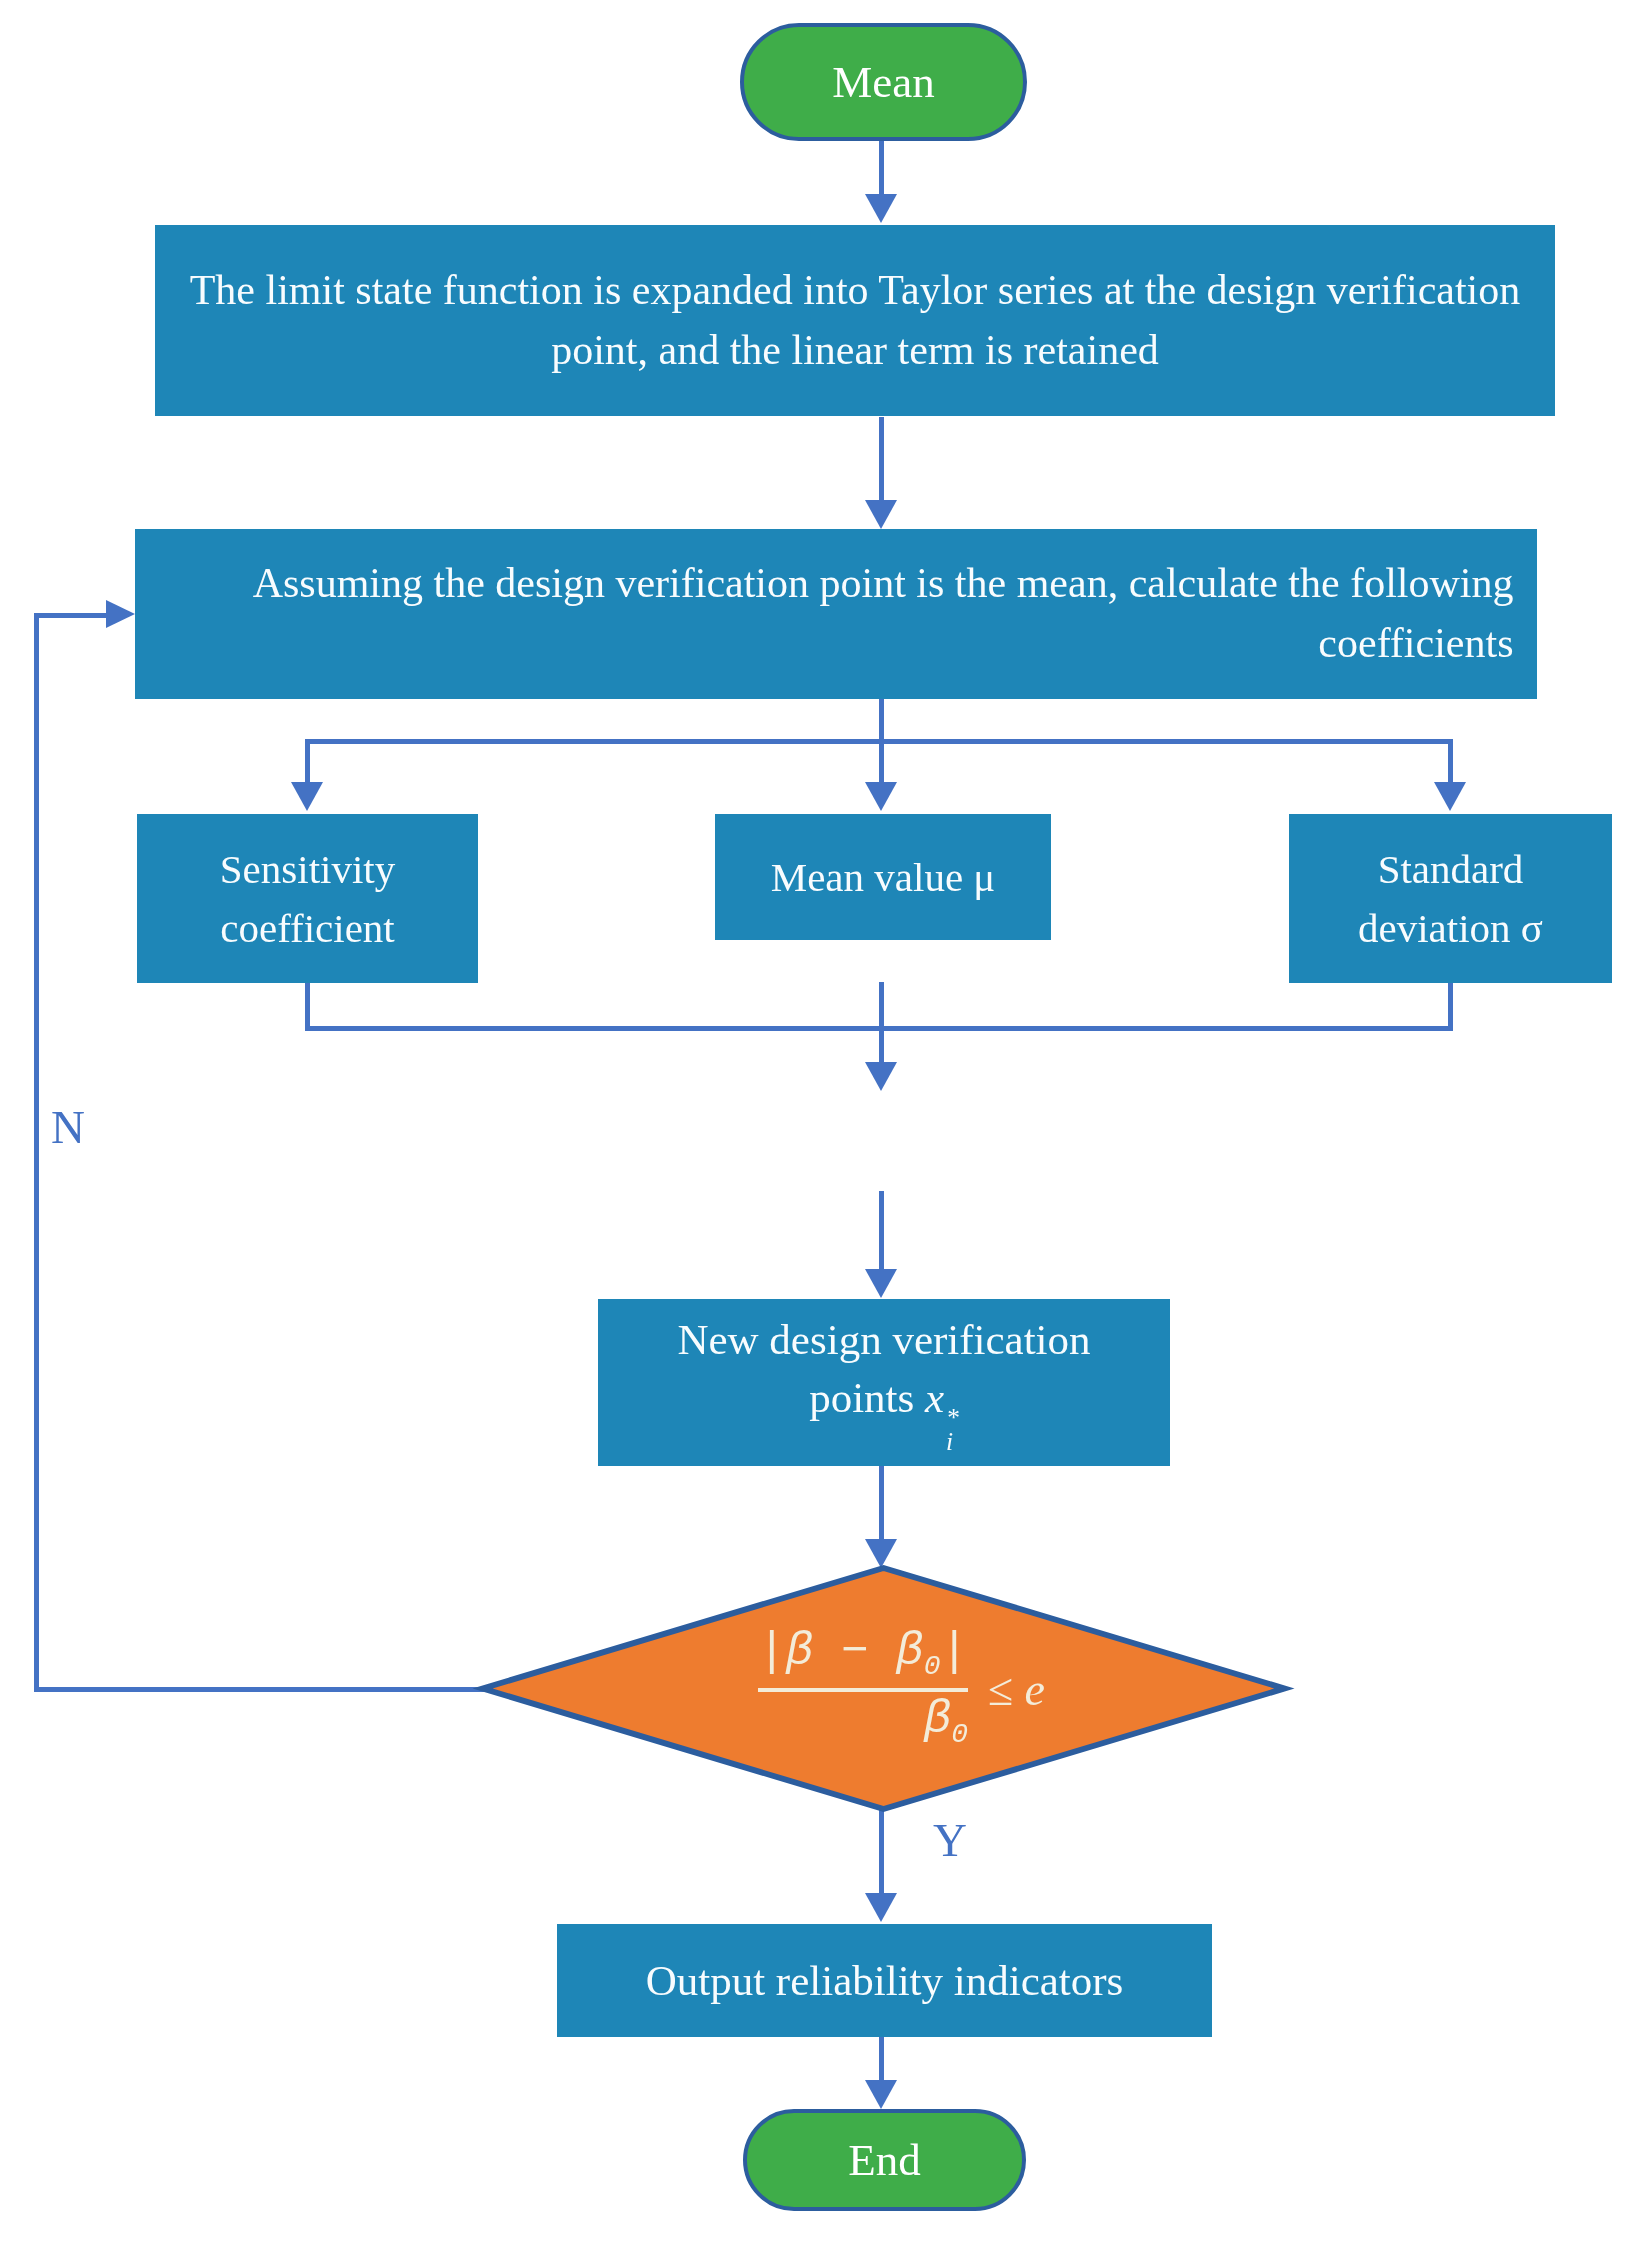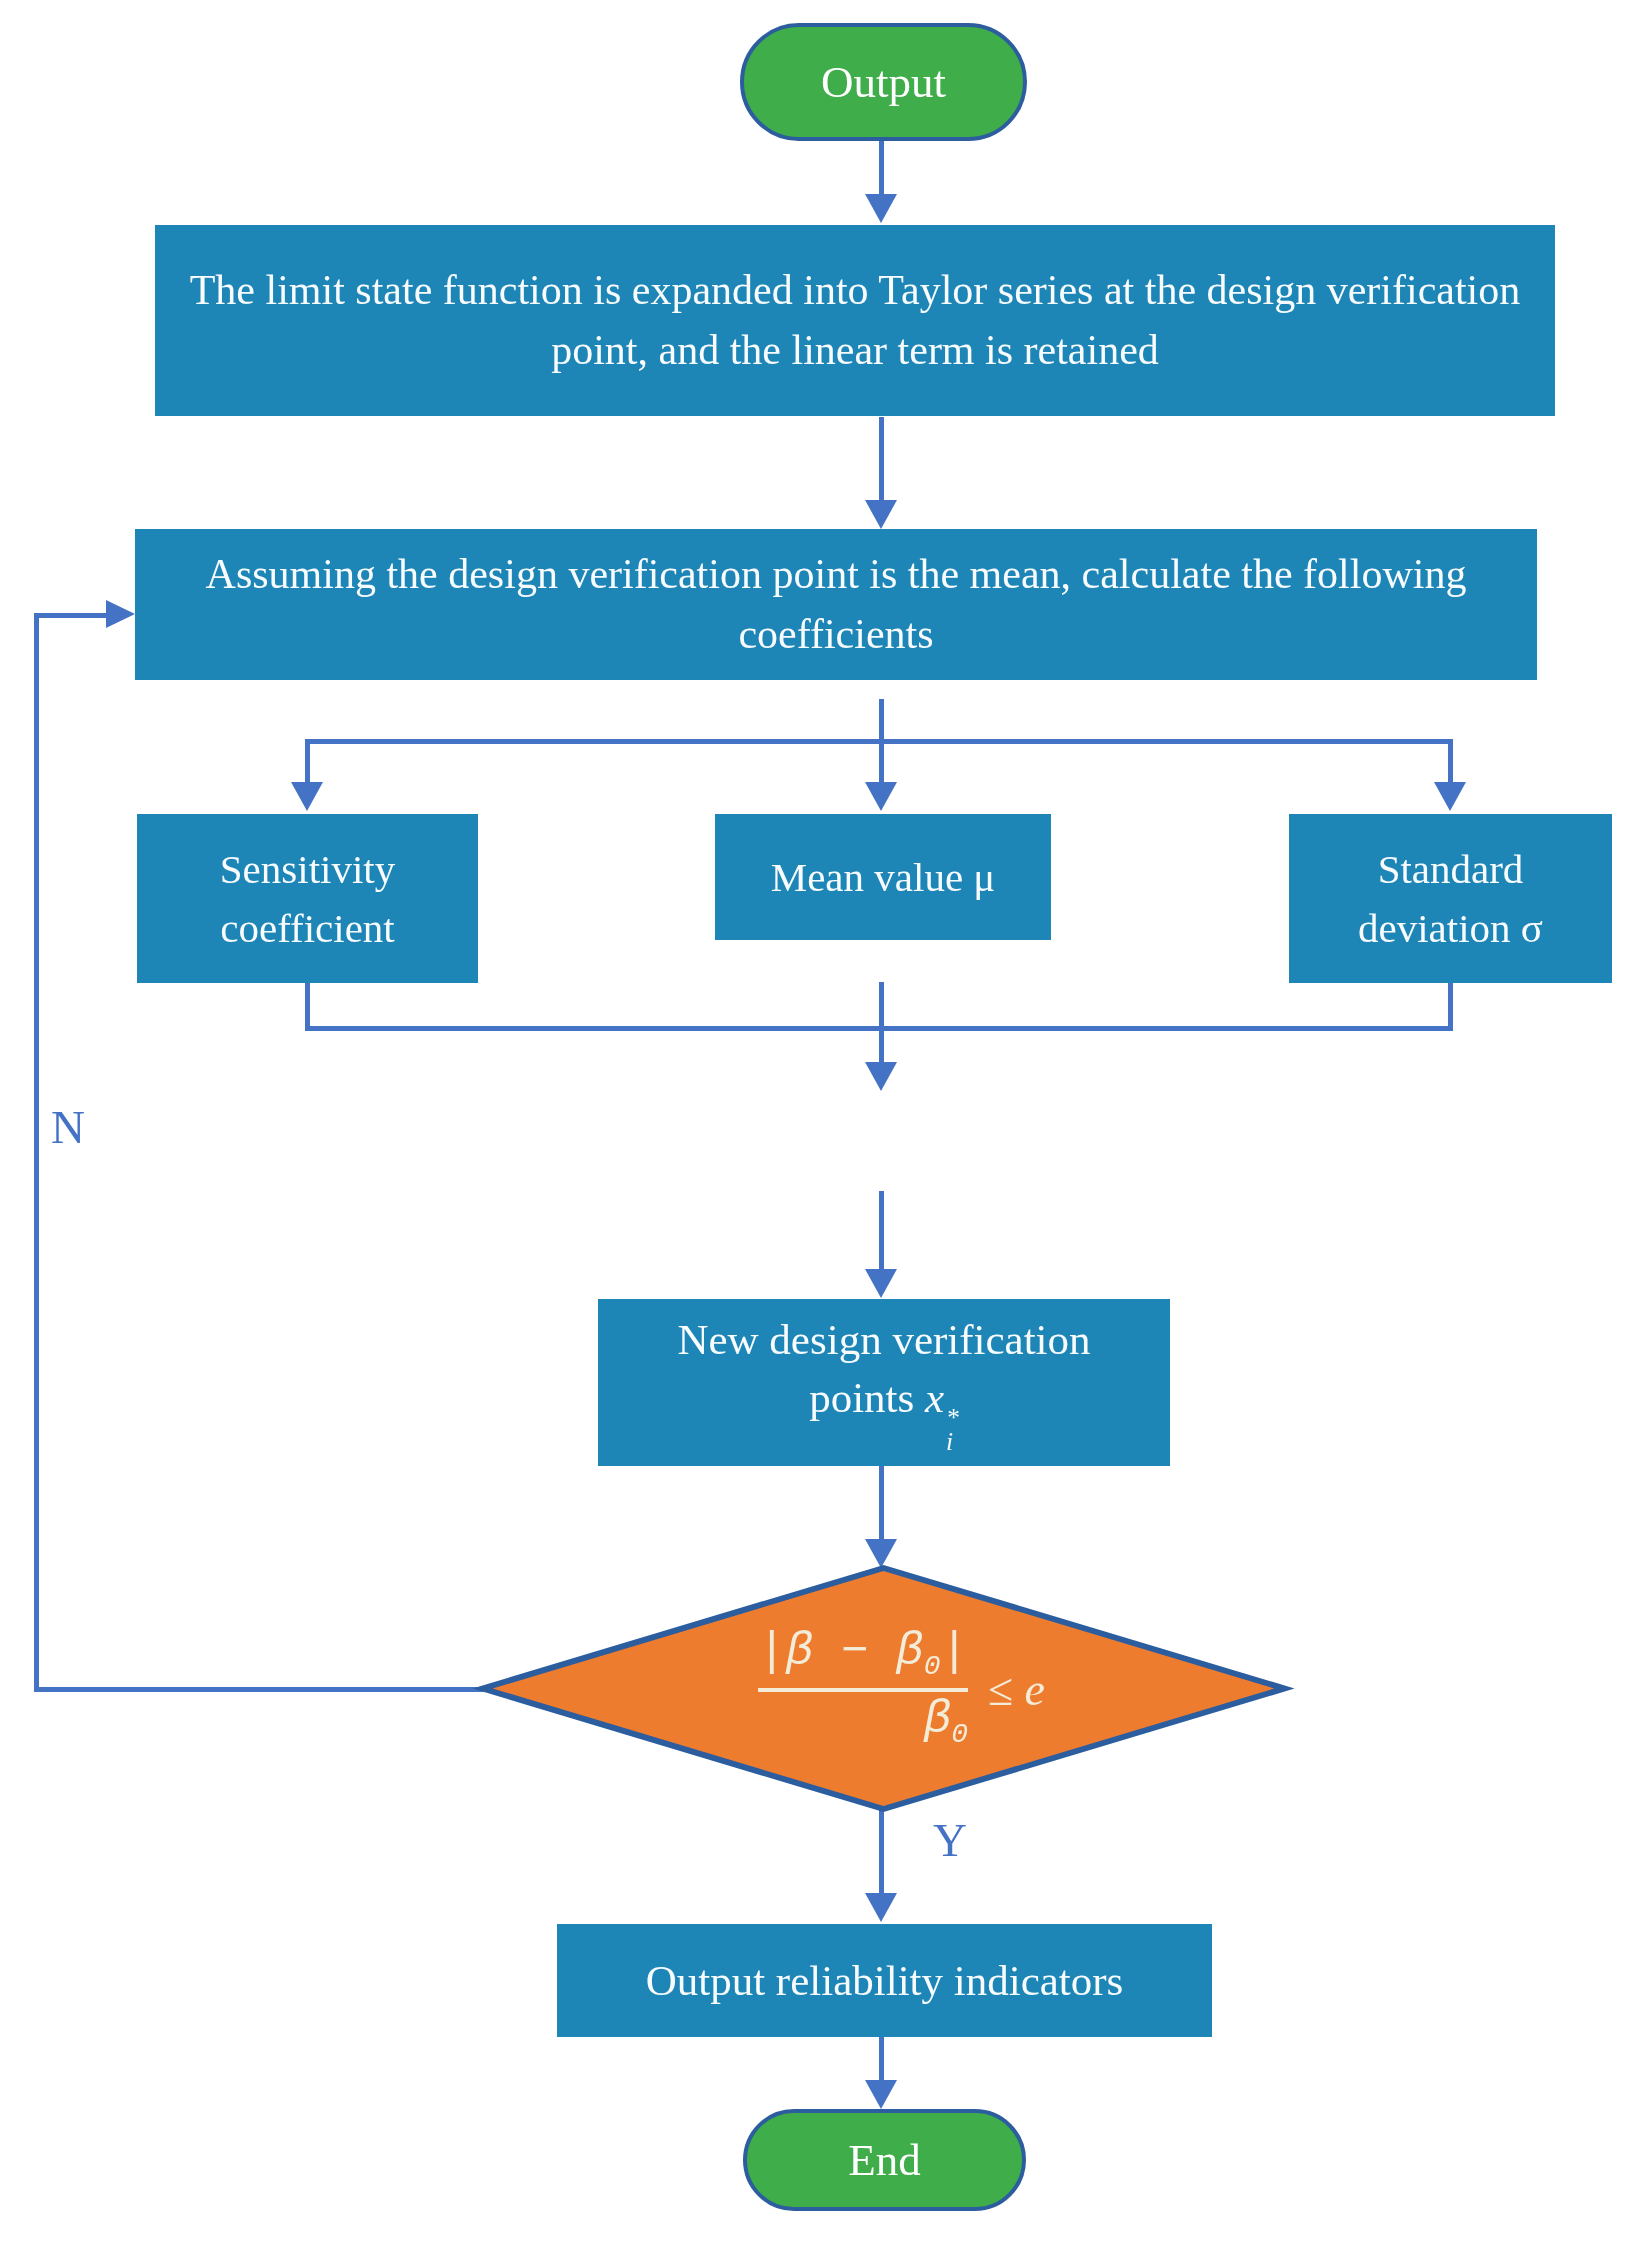--- a/index.html
+++ b/index.html
@@ -27,21 +27,21 @@
   }
   .head-right{
     position:absolute;width:0;height:0;
     border-top:14.7px solid transparent;border-bottom:14.7px solid transparent;
     border-left:29px solid #4472c4;
   }
   .edge-label{position:absolute;color:#4472c4;font-size:47px;}
   
   .n-begin{left:740px;top:22.5px;width:287px;height:118px;}
   .n-expand{left:135px;top:225px;width:1400px;height:191px;font-size:42px;margin-left:20px;}
-  .n-assume{left:135px;top:529px;width:1402px;height:151px;font-size:42px;}
+  .n-assume{left:135px;top:529px;width:1402px;height:170px;font-size:42px;text-align:right;}
   .n-sens{left:137px;top:814px;width:341px;height:169px;font-size:41px;}
   .n-mean{left:715px;top:814px;width:336px;height:126px;font-size:41px;}
   .n-std{left:1289px;top:814px;width:323px;height:169px;font-size:41px;}
   .n-beta{left:508px;top:1091px;width:753px;height:100px;font-size:43px;}
   .n-points{left:598px;top:1299px;width:572px;height:167px;font-size:43px;flex-direction:column;line-height:1.35;}
   .n-output{left:557px;top:1924px;width:655px;height:113px;font-size:43px;}
   .n-end{left:743px;top:2109px;width:283px;height:102px;}
   
   .var{font-style:italic;}
   .supsub{
@@ -101,21 +101,21 @@
 
   <div class="hline" style="left:34px;top:1687px;width:451px;"></div>
   <div class="vline" style="left:34px;top:613px;height:1079px;"></div>
   <div class="hline" style="left:34px;top:613px;width:76px;"></div>
   <div class="head-right" style="left:106px;top:600px;"></div>
 
   <div class="edge-label" style="left:51px;top:1100px;">N</div>
   <div class="edge-label" style="left:933px;top:1813px;">Y</div>
 
   <div class="terminal n-begin">
-    <span>Output</span>
+    <span>Mean</span>
   </div>
 
   <div class="proc n-expand">
     <span>The limit state function is expanded into Taylor series at the design verification point, and the linear term is retained</span>
   </div>
 
   <div class="proc n-assume">
     <span>Assuming the design verification point is the mean, calculate the following coefficients</span>
   </div>
 

